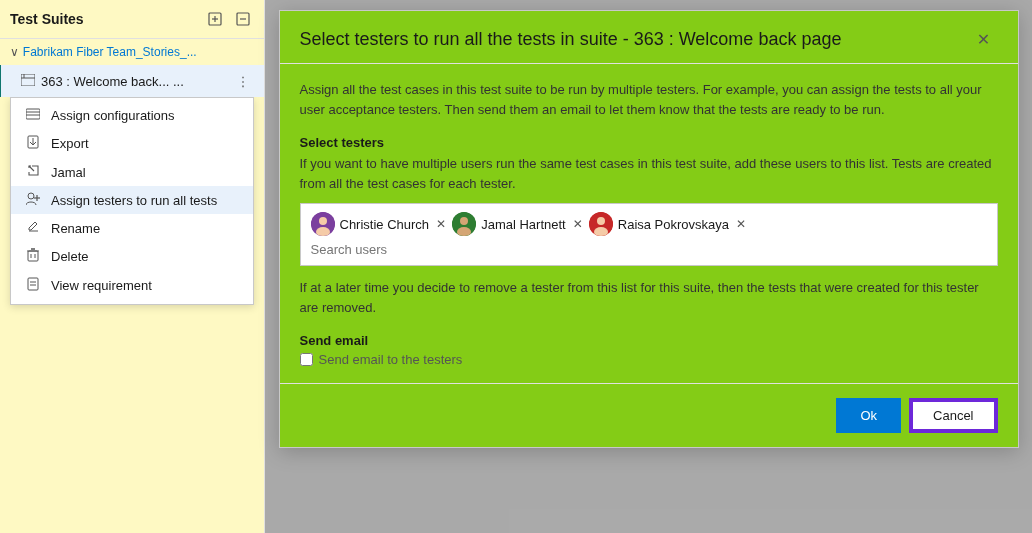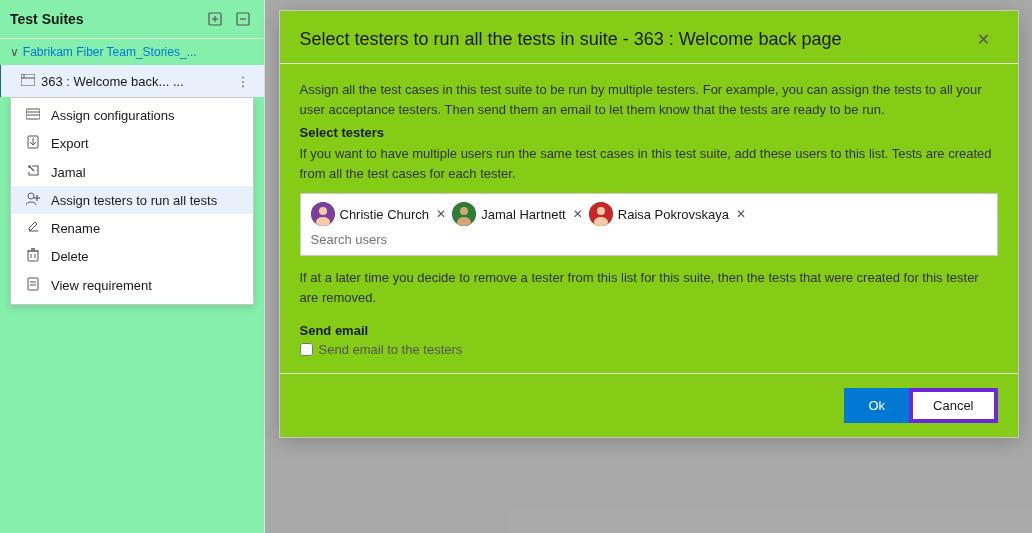--- a/index.html
+++ b/index.html
@@ -9,21 +9,21 @@
       background: #f3f3f3;
       display: flex;
       width: 1032px;
       height: 533px;
       overflow: hidden;
     }
 
     
     .sidebar {
       width: 265px;
-      background: #86efac;
+      background: #fef9c3;
       border-right: 1px solid #e0e0e0;
       display: flex;
       flex-direction: column;
       flex-shrink: 0;
     }
     .sidebar-header {
       display: flex;
       align-items: center;
       justify-content: space-between;
       padding: 8px 10px;
@@ -161,21 +161,21 @@
       justify-content: center;
       border-radius: 2px;
     }
     .dialog-body {
       padding: 16px 20px;
       flex: 1;
     }
     .dialog-intro {
       color: #333;
       line-height: 1.5;
-      margin-bottom: 6px;
+      margin-bottom: 16px;
       font-size: 13px;
     }
     .section-title {
       font-weight: 600;
       color: #1a1a1a;
       margin-bottom: 4px;
       font-size: 13px;
     }
     .section-desc {
       color: #333;
@@ -256,20 +256,21 @@
       gap: 6px;
     }
     .send-email-label {
       font-size: 13px;
       color: #555;
     }
 
     .dialog-footer {
       display: flex;
       justify-content: flex-end;
+      gap: 8px;
       padding: 14px 20px;
       border-top: 1px solid #e0e0e0;
     }
     .btn-ok {
       background: #0078d4;
       color: #fff;
       border: none;
       padding: 6px 24px;
       font-size: 13px;
       cursor: pointer;

